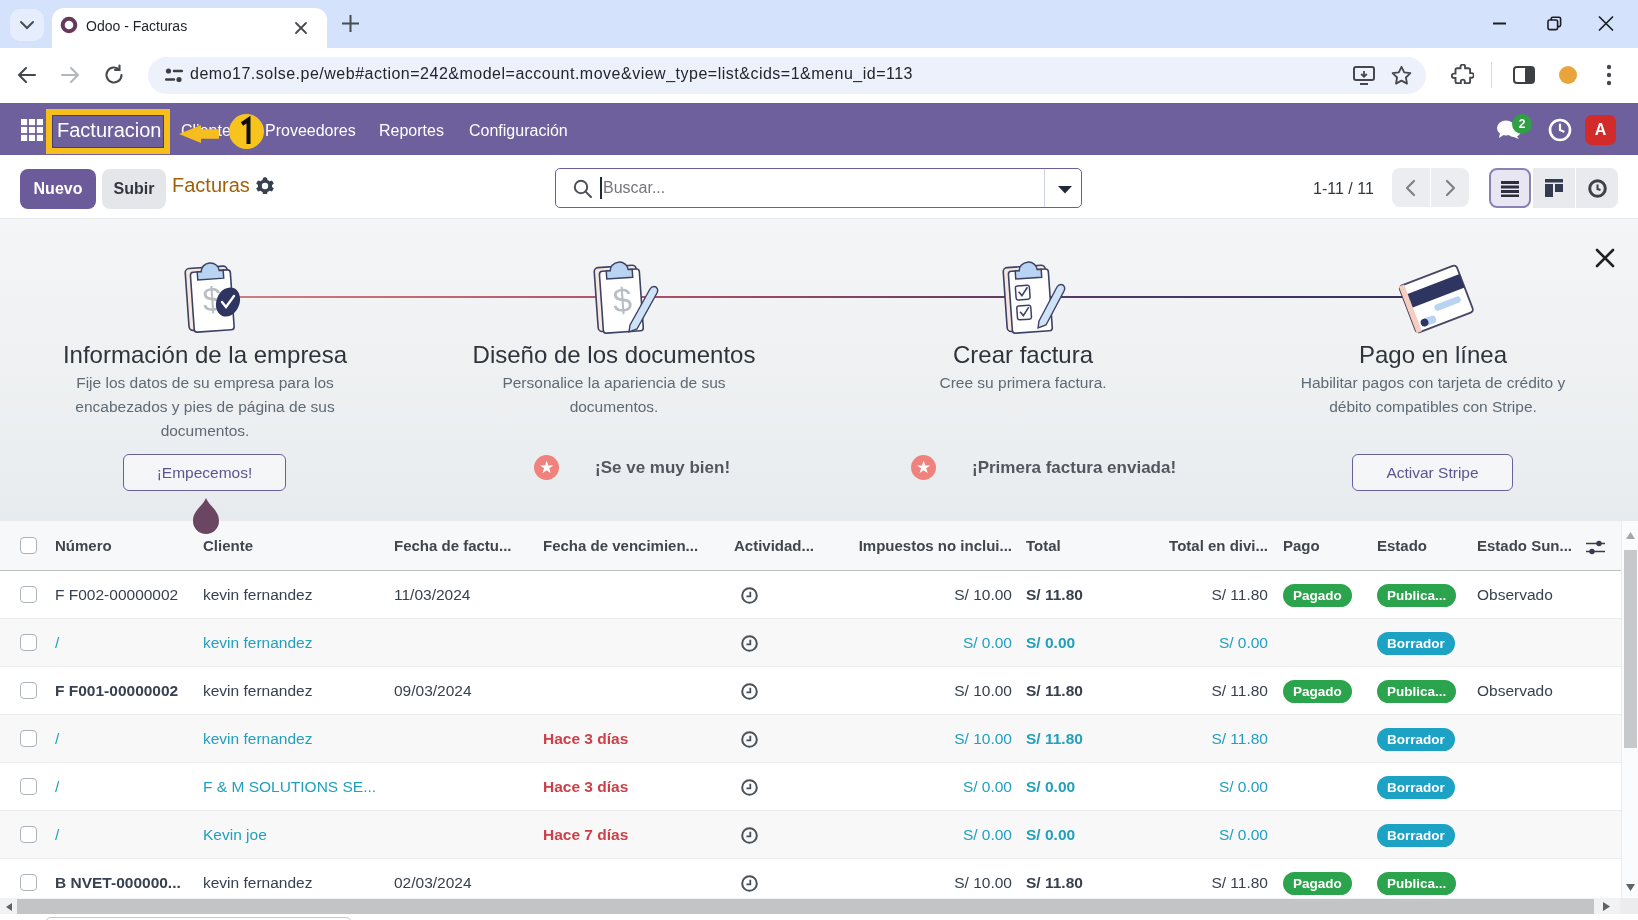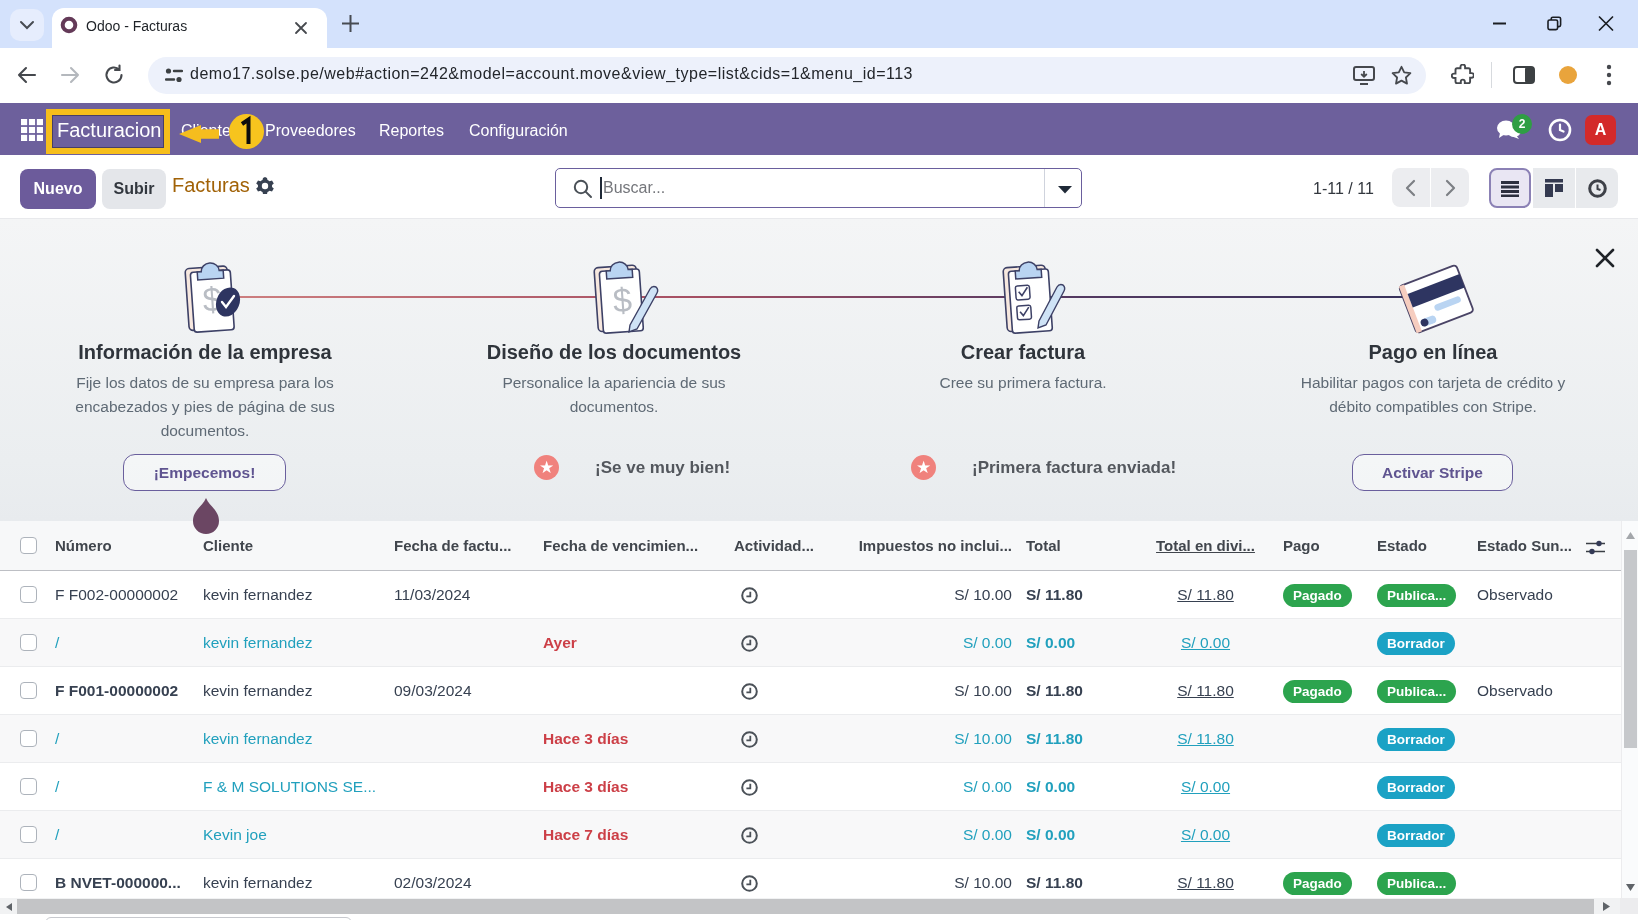--- a/index.html
+++ b/index.html
@@ -36,42 +36,42 @@
 #pgnext { left:1431px; border-radius:0 8px 8px 0; }
 .vsw { position:absolute; top:168px; width:42px; height:40px; background:#e8eaed; }
 #vsw1 { left:1489px; background:#e9e6f3; border:2px solid #8b81b5; border-radius:8px; }
 #vsw2 { left:1533px; }
 #vsw3 { left:1576px; border-radius:0 8px 8px 0; }
 
 
 #onboard { position:absolute; left:0; top:219px; width:1638px; height:302px; background:linear-gradient(180deg,#f4f5f6 0%,#ebeef0 80%,#e8ebee 100%); }
 #redline { position:absolute; left:210px; top:77px; width:1200px; height:2px; background:linear-gradient(90deg,#cf8181 0%,#a64f63 40%,#563a62 70%,#37325c 100%); }
 .ob-col { position:absolute; top:0; width:410px; text-align:center; }
-.ob-col .ttl { font-weight:bold; font-size:20px; color:#2f343b; position:absolute; width:100%; top:122px; }
+.ob-col .ttl { font-weight:normal; font-size:24px; color:#2f343b; position:absolute; width:100%; top:122px; }
 .ob-col .desc { font-size:15.5px; color:#5f6a75; position:absolute; width:100%; top:152px; line-height:24px; }
-.ob-btn { position:absolute; top:235px; height:37px; border:1px solid #6a5f9d; border-radius:12px; background:rgba(255,255,255,.45); color:#5f5490; font-size:15.5px; font-weight:bold; text-align:center; }
+.ob-btn { position:absolute; top:235px; height:37px; border:1px solid #6a5f9d; border-radius:6px; background:rgba(255,255,255,.45); color:#5f5490; font-size:15.5px; font-weight:normal; text-align:center; }
 .ob-done { position:absolute; top:239px; font-size:17px; font-weight:bold; color:#53575d; white-space:nowrap;margin-left:27px; }
 .star { position:absolute; width:25px; height:25px; border-radius:50%; background:#f0827d; color:#fff; text-align:center; line-height:25px; font-size:17px; }
 #ob-close { position:absolute; left:1590px; top:24px; width:30px; height:30px; }
 
 
 #listview { position:absolute; left:0; top:521px; width:1621px; height:399px; background:#fff; }
 .trow { position:absolute; left:0; width:1621px; height:48px; border-bottom:1px solid #ebecee; }
 .trow.alt { background:#f8f8f9; }
 #thead { position:absolute; left:0; top:0; width:1621px; height:50px; background:#f7f8f9; border-bottom:1px solid #bdbfc4; font-weight:bold; color:#41464d; }
 .cell { position:absolute; top:0; height:48px; line-height:48px; font-size:15.5px; color:#374151; white-space:nowrap; overflow:hidden; }
 #thead .cell { height:50px; line-height:50px; font-size:15px; color:#41464d; }
 .c-num { left:55px; width:142px; }
 .c-cli { left:203px; width:186px; }
 .c-fac { left:394px; width:144px; }
 .c-ven { left:543px; width:186px; }
 .c-act { left:734px; width:96px; }
 .c-imp { left:830px; width:182px; text-align:right; }
 .c-tot { left:1026px; width:117px; text-align:left; font-weight:bold; }
-.c-div { left:1143px; width:125px; text-align:center;text-decoration:underline; }
+.c-div { left:1143px; width:125px; text-align:right; }
 .c-pag { left:1283px; width:90px; }
 .c-est { left:1377px; width:96px; }
 .c-sun { left:1477px; width:100px; }
 .cb { position:absolute; left:20px; top:15px; width:17px; height:17px; border:1px solid #adb3bb; border-radius:4px; background:#fff; }
 #thead .cb { top:16px; }
 .badge { display:inline-block; height:23px; line-height:23px; padding:0 10px; border-radius:12px; color:#fff; font-size:13.5px; font-weight:bold; vertical-align:middle; }
 .b-green { background:#2ca44e; }
 .b-teal { background:#1ba2c5; }
 .teal { color:#21a0bd; }
 .red { color:#cc3f47; font-weight:bold; }
@@ -361,21 +361,20 @@
     <div class="cell c-tot">S/ 11.80</div>
     <div class="cell c-div">S/ 11.80</div>
     <div class="cell c-pag"><span class="badge b-green">Pagado</span></div>
     <div class="cell c-est"><span class="badge b-green">Publica...</span></div>
     <div class="cell c-sun">Observado</div>
   </div>
   <div class="trow alt" style="top:98px">
     <div class="cb"></div>
     <div class="cell c-num teal">/</div>
     <div class="cell c-cli teal">kevin fernandez</div>
-    <div class="cell c-ven red">Ayer</div>
     <svg class="abs clock" style="left:741px;top:16px" width="17" height="17">
         <circle cx="8.5" cy="8.5" r="7.3" fill="none" stroke="#4b5158" stroke-width="2"></circle>
         <path d="M9.3 4.8 V9.3 H5.4" stroke="#4b5158" stroke-width="1.8" fill="none"></path>
       </svg>
     <div class="cell c-imp teal">S/ 0.00</div>
     <div class="cell c-tot teal">S/ 0.00</div>
     <div class="cell c-div teal">S/ 0.00</div>
     <div class="cell c-est"><span class="badge b-teal">Borrador</span></div>
   </div>
   <div class="trow" style="top:146px">

